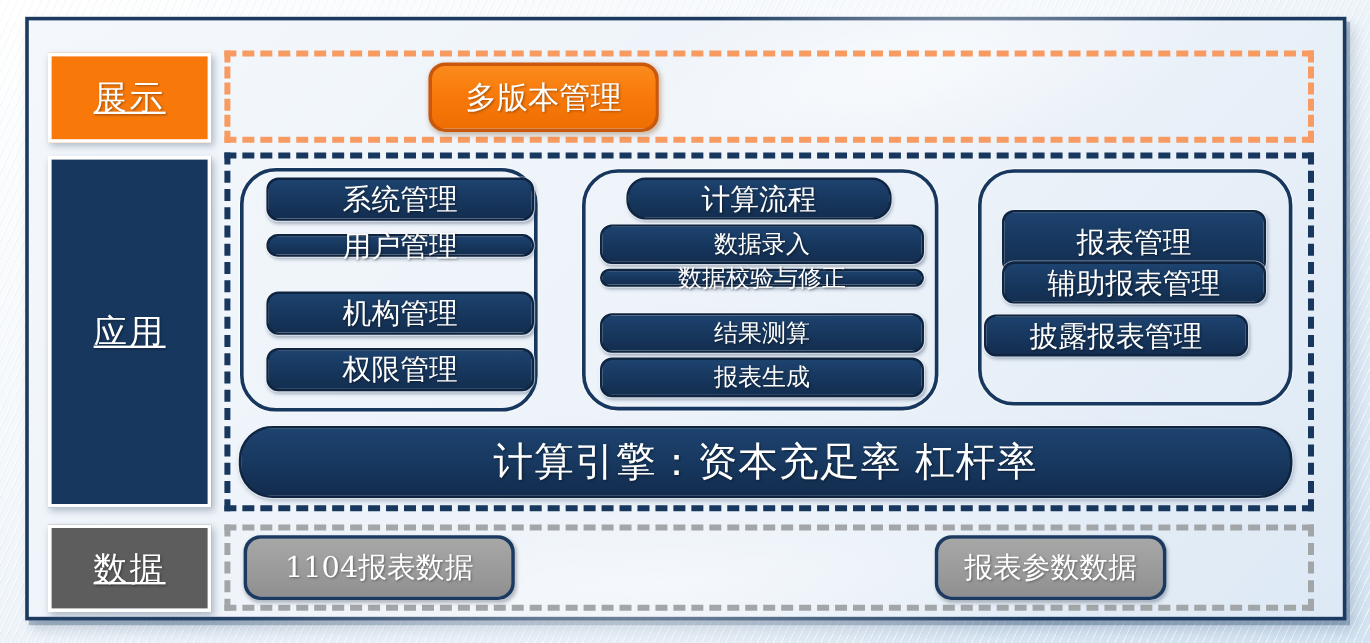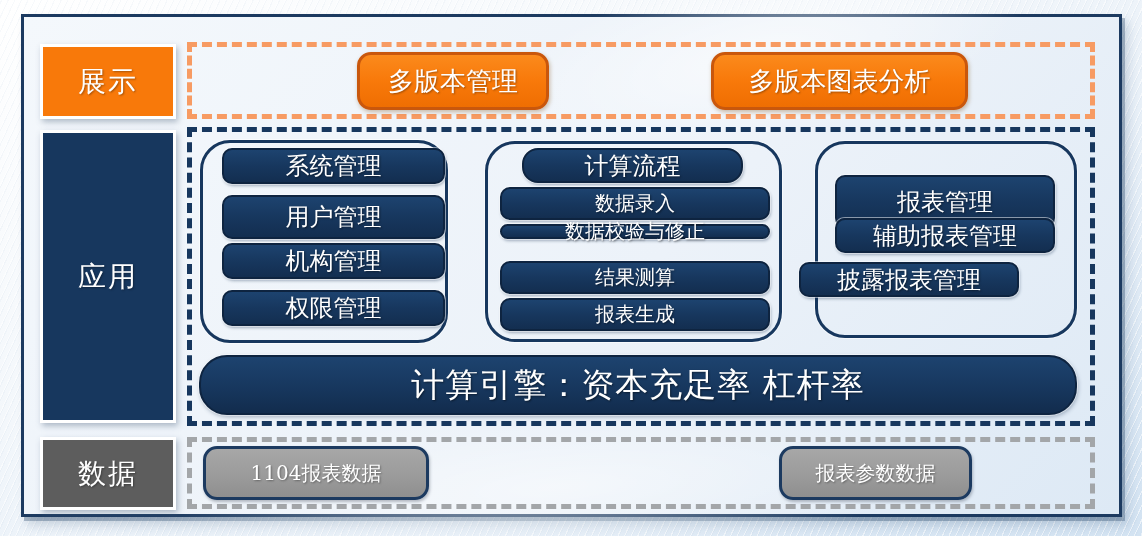--- a/index.html
+++ b/index.html
@@ -30,20 +30,21 @@
   .wave.w2 { left:80px; top:380px; width:900px; height:180px; transform:rotate(-4deg); opacity:.7; }
 
   .abs { position:absolute; display:flex; align-items:center; justify-content:center; }
 
   
   .layer-label {
     border:3px solid #ffffff;
     box-shadow:2px 3px 6px rgba(90,110,135,.45);
     color:#fff; font-size:28px; letter-spacing:2px;
     text-shadow:1px 1px 2px rgba(0,0,0,.35);
+    text-decoration:underline;
   }
   .layer-label.orange { background:#f8790a; }
   .layer-label.navy   { background:#17375e; }
   .layer-label.gray   { background:#5d5d5d; }
 
   
   .dash { position:absolute; }
   .dash.orange { border:5px dashed #f79b63; }
   .dash.navy   { border:5px dashed #17375e; }
   .dash.gray   { border:5px dashed #a3a6a9; }
@@ -78,62 +79,61 @@
     border:2px solid #0e2440; border-radius:28px;
     color:#fff; font-size:33px; letter-spacing:1px;
     text-shadow:1px 1px 2px rgba(0,0,0,.45);
     box-shadow:0 0 0 1px rgba(255,255,255,.5), 1px 2px 4px rgba(20,45,80,.35);
   }
 
   
   .pill-gray {
     background:linear-gradient(180deg,#a7a7a7 0%,#9b9b9b 55%,#8f8f8f 100%);
     border:3px solid #1c3a60; border-radius:14px;
-    color:#fff; font-size:20px;
+    color:#fff; font-size:24px;
     text-shadow:1px 1px 2px rgba(0,0,0,.35);
     box-shadow:1px 2px 3px rgba(60,70,85,.35);
   }
 </style>
 </head>
 <body>
 
 <div class="stage">
 
   <div class="frame">
     <div class="wave w1"></div>
     <div class="wave w2"></div>
   </div>
 
   <div class="abs layer-label orange" style="left:40px;top:44px;width:136px;height:75px;">展示</div>
   <div class="abs layer-label navy" style="left:40px;top:130px;width:136px;height:293px;">应用</div>
   <div class="abs layer-label gray" style="left:40px;top:437px;width:136px;height:73px;">数据</div>
 
   <div class="dash orange" style="left:187px;top:42px;width:908px;height:77px;"></div>
   <div class="abs btn-orange" style="left:357px;top:52px;width:192px;height:58px;">多版本管理</div>
-  <div class="abs btn-orange" style="left:711px;top:52px;width:257px;height:58px;">多版本图表分析</div>
 
   <div class="dash navy" style="left:187px;top:127px;width:908px;height:299px;"></div>
 
   <div class="group-outline" style="left:200px;top:140px;width:248px;height:203px;"></div>
   <div class="abs pill-navy" style="left:222px;top:148px;width:223px;height:36px;">系统管理</div>
-  <div class="abs pill-navy" style="left:222px;top:195px;width:223px;height:44px;">用户管理</div>
+  <div class="abs pill-navy" style="left:222px;top:195px;width:223px;height:19px;">用户管理</div>
   <div class="abs pill-navy" style="left:222px;top:243px;width:223px;height:36px;">机构管理</div>
   <div class="abs pill-navy" style="left:222px;top:290px;width:223px;height:36px;">权限管理</div>
 
   <div class="group-outline" style="left:485px;top:141px;width:297px;height:201px;"></div>
   <div class="abs pill-navy" style="left:522px;top:148px;width:221px;height:35px;border-radius:16px;">计算流程</div>
   <div class="abs pill-navy small" style="left:500px;top:187px;width:270px;height:33px;">数据录入</div>
   <div class="abs pill-navy small" style="left:500px;top:224px;width:270px;height:15px;">数据校验与修正</div>
   <div class="abs pill-navy small" style="left:500px;top:261px;width:270px;height:33px;">结果测算</div>
   <div class="abs pill-navy small" style="left:500px;top:298px;width:270px;height:33px;">报表生成</div>
 
   <div class="group-outline" style="left:815px;top:141px;width:262px;height:197px;"></div>
   <div class="abs pill-navy" style="left:835px;top:175px;width:220px;height:53px;">报表管理</div>
   <div class="abs pill-navy" style="left:835px;top:218px;width:220px;height:35px;">辅助报表管理</div>
-  <div class="abs pill-navy" style="left:799px;top:262px;width:220px;height:35px;">披露报表管理</div>
+  <div class="abs pill-navy" style="left:820px;top:262px;width:220px;height:35px;">披露报表管理</div>
 
   <div class="abs engine-bar" style="left:199px;top:355px;width:878px;height:60px;">计算引擎：资本充足率 杠杆率</div>
 
   <div class="dash gray" style="left:187px;top:437px;width:908px;height:72px;"></div>
   <div class="abs pill-gray" style="left:203px;top:446px;width:226px;height:54px;">1104报表数据</div>
   <div class="abs pill-gray" style="left:779px;top:446px;width:193px;height:54px;">报表参数数据</div>
 
 </div>
 
 </body></html>

